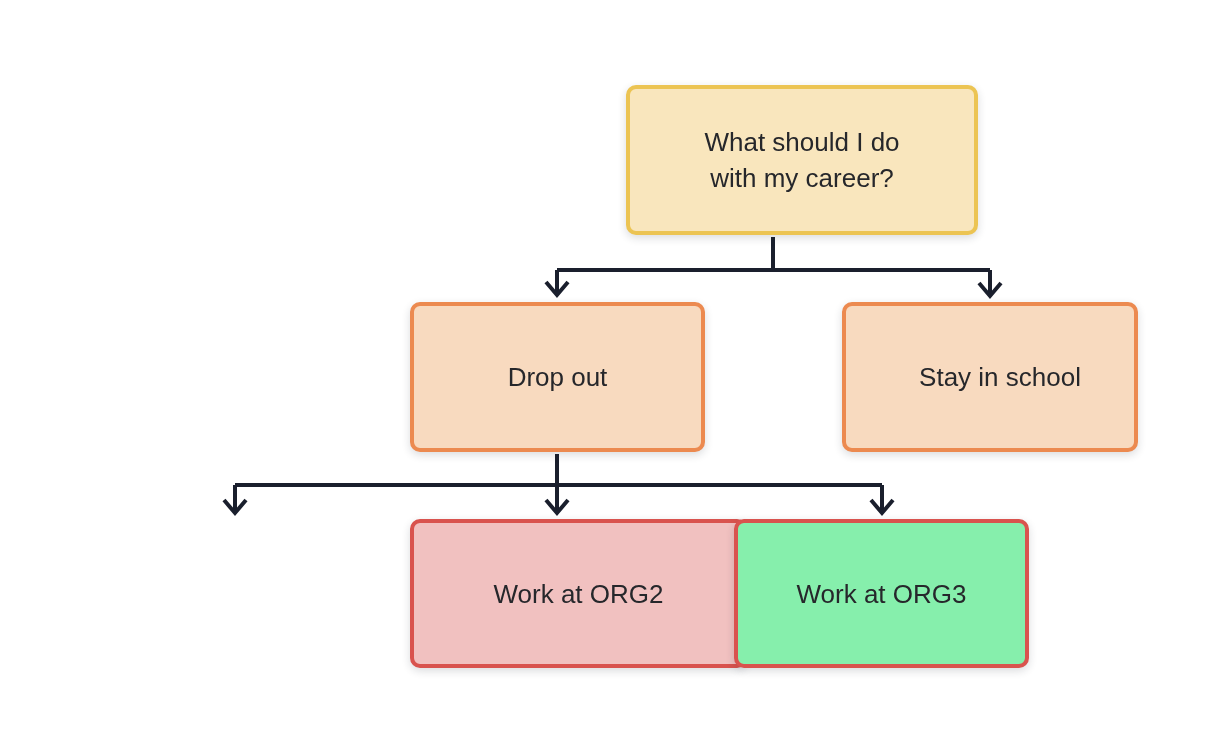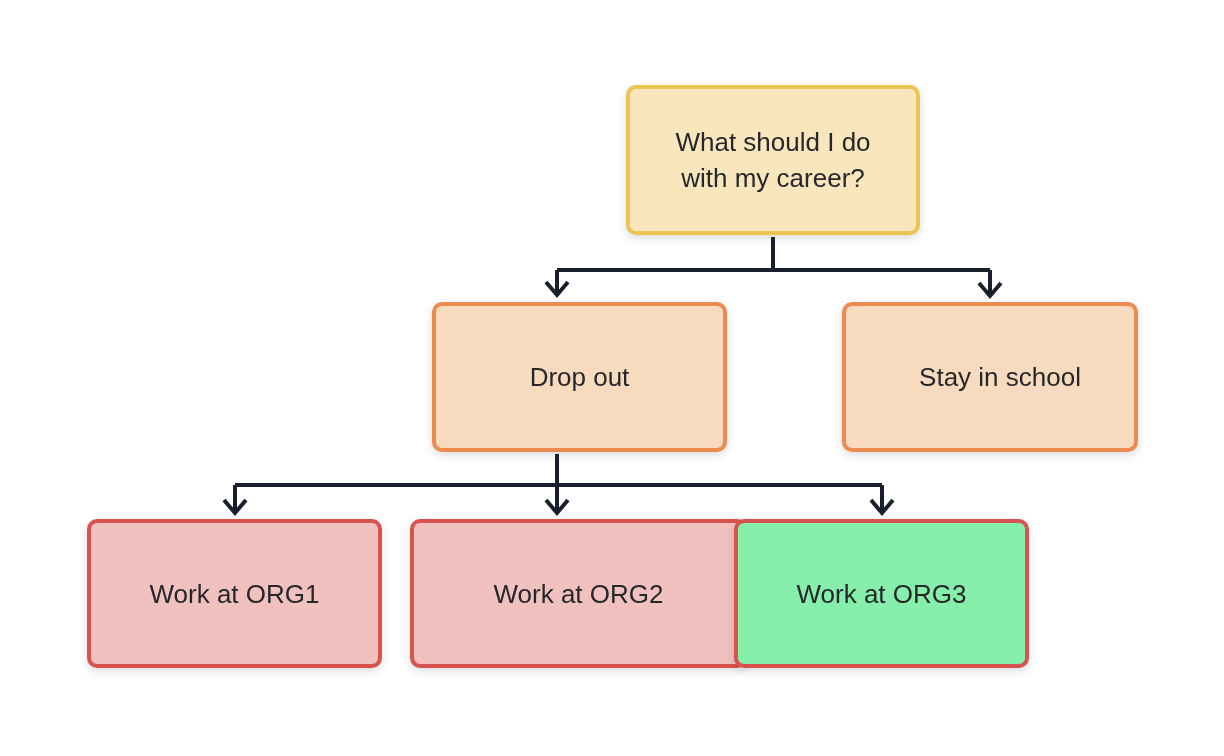--- a/index.html
+++ b/index.html
@@ -42,22 +42,22 @@
     justify-content: center;
     text-align: center;
     font-size: 26px;
     line-height: 36px;
     font-weight: 500;
     color: var(--text);
     white-space: pre-line;
     box-shadow: 0 3px 8px rgba(30, 36, 50, 0.16);
     cursor: default;
   }
-  #node-root     { left: 626px; top:  85px; width: 294px; height: 150px; }
-  #node-drop-out { left: 410px; top: 302px; width: 295px; height: 150px; margin-left: 22px; }
+  #node-root     { left: 626px; top:  85px; width: 352px; height: 150px; }
+  #node-drop-out { left: 410px; top: 302px; width: 295px; height: 150px; }
   #node-stay     { left: 842px; top: 302px; width: 296px; height: 150px; padding-left: 20px; }
   #node-org1     { left:  87px; top: 519px; width: 295px; height: 149px; }
   #node-org2     { left: 410px; top: 519px; width: 337px; height: 149px; }
   #node-org3     { left: 734px; top: 519px; width: 295px; height: 149px; }
 </style>
 </head>
 <body>
 
 <div class="canvas">
 
@@ -73,19 +73,18 @@
     <path d="M871 500 L882 513 L893 500"></path>
   </svg>
 
   <div class="node" id="node-root" style="background: rgb(249, 230, 189); border-color: rgb(236, 196, 83);">What should I do
 with my career?</div>
 
   <div class="node" id="node-drop-out" style="background: rgb(248, 218, 191); border-color: rgb(236, 138, 80);">Drop out</div>
 
   <div class="node" id="node-stay" style="background: rgb(248, 218, 191); border-color: rgb(236, 138, 80);">Stay in school</div>
 
-  <div class="node" id="node-org1" style="background: rgb(241, 193, 192); border-color: rgb(217, 83, 78);">Work at ORG1</div>
 
   <div class="node" id="node-org2" style="background: rgb(241, 193, 192); border-color: rgb(217, 83, 78);">Work at ORG2</div>
 
   <div class="node" id="node-org3" style="background: #86efac; border-color: rgb(217, 83, 78);">Work at ORG3</div>
 
 </div>
 
 </body></html>

